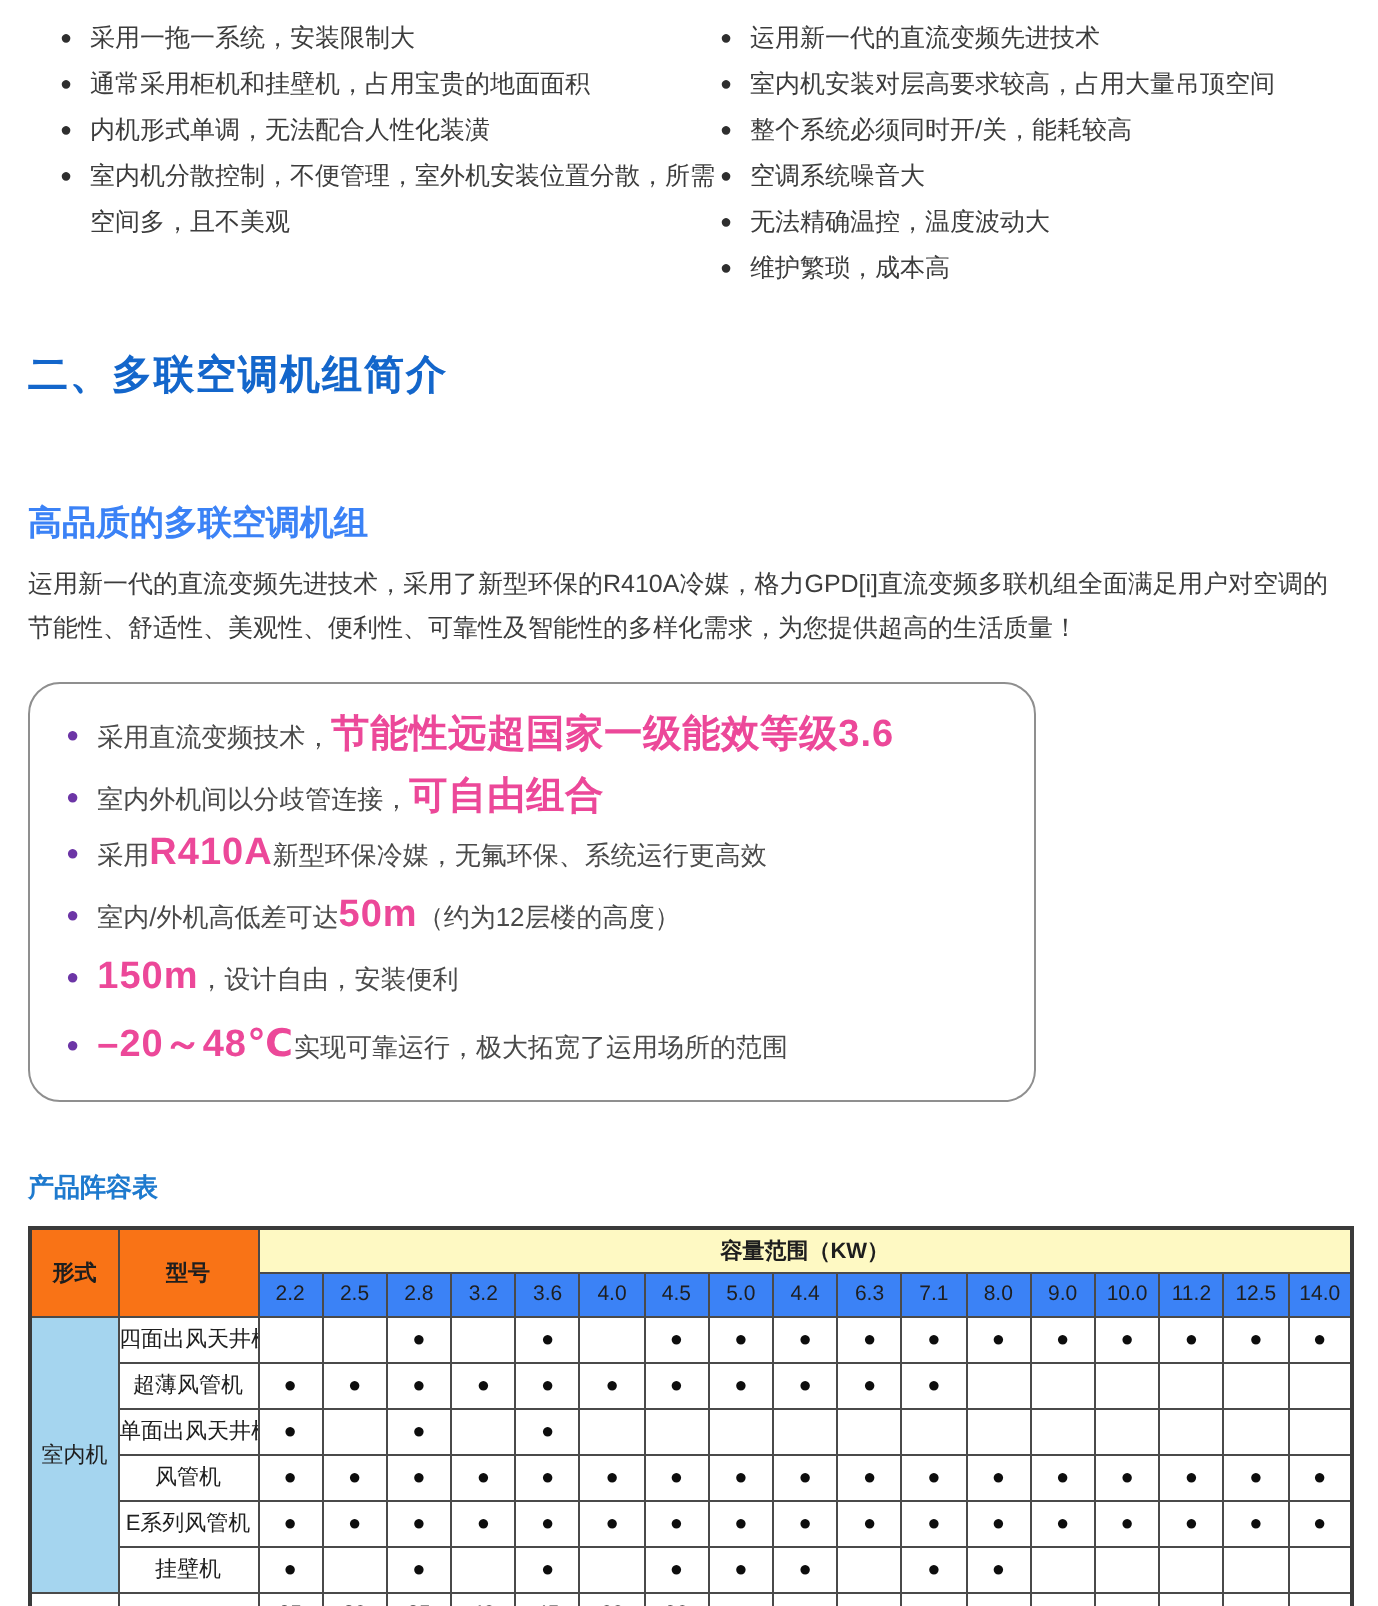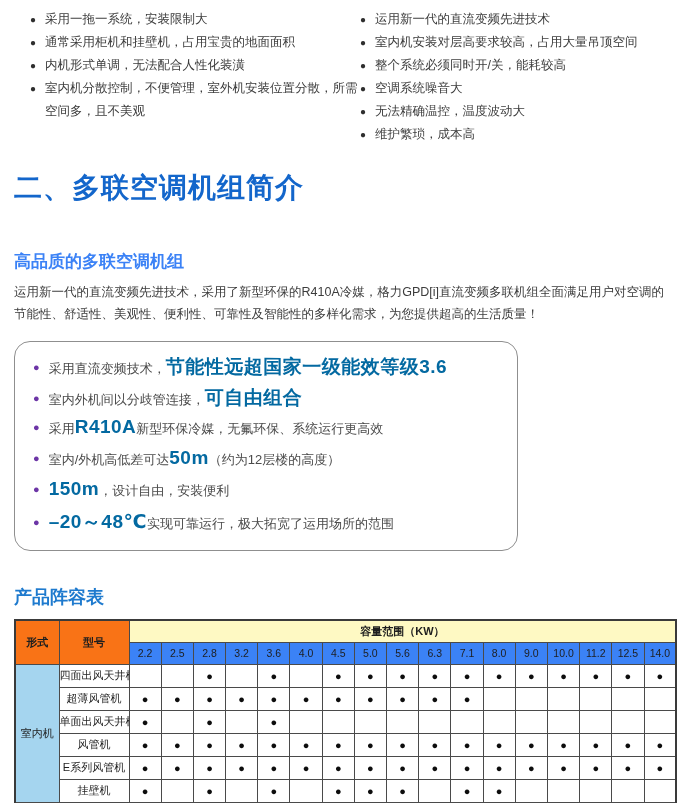--- a/index.html
+++ b/index.html
@@ -22,21 +22,21 @@
     font-size: 12.5px; line-height: 23px; color: #3c3c3c;
   }
   .blt {
     color: #2e2e2e; font-size: 10px; line-height: 23px;
     margin-right: 9px; flex: 0 0 auto;
   }
 
   
   h1.sec-title {
     margin: 22px 0 0 14px;
-    font-size: 28px; line-height: 40px; letter-spacing: 1px;
+    font-size: 20px; line-height: 40px; letter-spacing: 1px;
     color: #1366cb; font-weight: 700;
   }
 
   
   h2.sub-title {
     margin: 42px 0 0 14px;
     font-size: 17px; color: #3b82f6; font-weight: 700;
   }
   p.intro-para {
     margin: 8px 14px 0 14px; width: 662px;
@@ -51,24 +51,24 @@
   }
   .feature-item {
     display: flex; align-items: baseline;
     min-height: 31px; padding-top: 2px;
   }
   .feature-item .pblt {
     color: #6c35a6; font-size: 11px; margin-right: 9px;
     flex: 0 0 auto; position: relative; top: -2px;
   }
   .seg-normal { font-size: 13px; color: #4a4a4a; }
-  .seg-emph   { font-size: 19px; font-weight: 700; color: #0369a1; letter-spacing: 0.5px; }
-
-  
-  h2.table-title { margin: 34px 0 0 14px; font-size: 18px; color: #1e7ace; font-weight: 700; }
+  .seg-emph   { font-size: 19px; font-weight: 700; color: #ec4899; letter-spacing: 0.5px; }
+
+  
+  h2.table-title { margin: 34px 0 0 14px; font-size: 13px; color: #1e7ace; font-weight: 700; }
   table.lineup {
     margin: 10px 0 0 14px;
     border-collapse: collapse; table-layout: fixed;
     width: 661px;
     border: 2px solid #3a3a3a;
     font-size: 11px; color: #1e1e1e;
   }
   table.lineup th, table.lineup td {
     border: 1px solid #4a4a4a;
     text-align: center; vertical-align: middle;
@@ -209,21 +209,21 @@
         </tr>
         <tr class="num-row">
           <th>2.2</th>
           <th>2.5</th>
           <th>2.8</th>
           <th>3.2</th>
           <th>3.6</th>
           <th>4.0</th>
           <th>4.5</th>
           <th>5.0</th>
-          <th>5.6</th>
+          <th>4.4</th>
           <th>6.3</th>
           <th>7.1</th>
           <th>8.0</th>
           <th>9.0</th>
           <th>10.0</th>
           <th>11.2</th>
           <th>12.5</th>
           <th>14.0</th>
         </tr>
       </thead>

